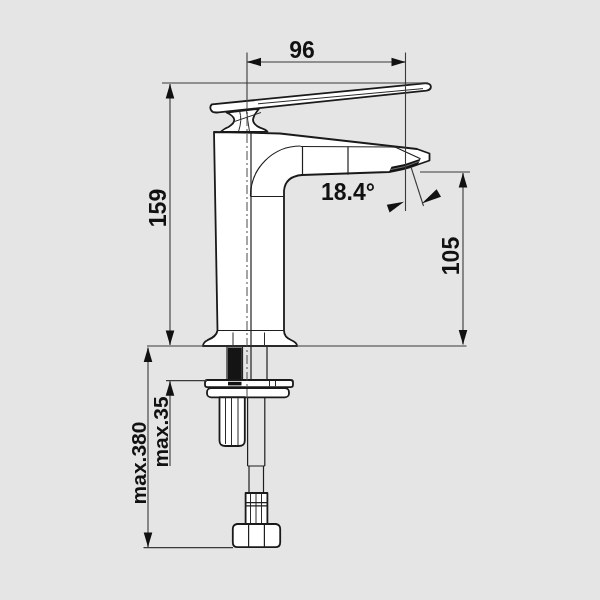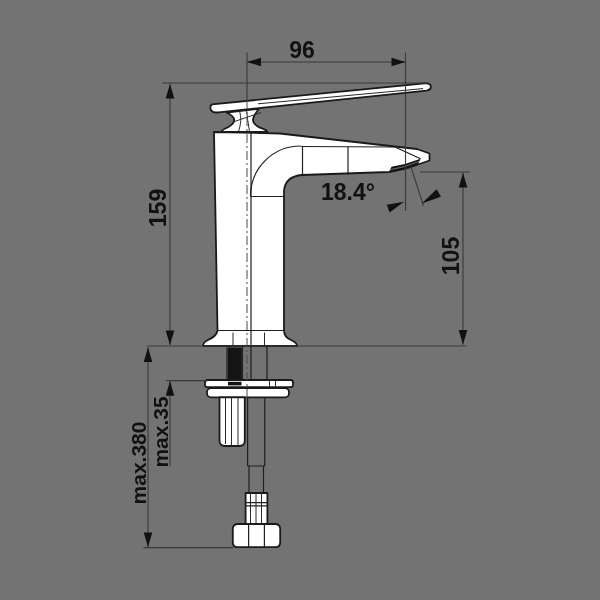--- a/index.html
+++ b/index.html
@@ -1,16 +1,16 @@
 <!DOCTYPE html>
 <html><head>
 <meta charset="utf-8">
 <style>
   html,body{margin:0;padding:0;background:#fff;}
-  .stage{position:relative;width:600px;height:600px;background:#737373;overflow:hidden;}
+  .stage{position:relative;width:600px;height:600px;background:#e5e5e5;overflow:hidden;}
   svg{display:block;}
   .dimtext{font-family:"Liberation Sans",sans-serif;font-weight:bold;fill:#111;font-size:23px;}
   .dimtext-sm{font-family:"Liberation Sans",sans-serif;font-weight:bold;fill:#111;font-size:21px;}
   .outline{stroke:#1a1a1a;stroke-width:1.8;fill:#ffffff;stroke-linejoin:round;}
   .inner{stroke:#1f1f1f;stroke-width:1.2;fill:none;stroke-linejoin:round;}
   .thin{stroke:#2a2a2a;stroke-width:1;fill:none;}
   .dim{stroke:#3a3a3a;stroke-width:1.1;fill:none;}
   .arrow{fill:#111;stroke:none;}
   .dark{fill:#141414;stroke:none;}
 </style>

